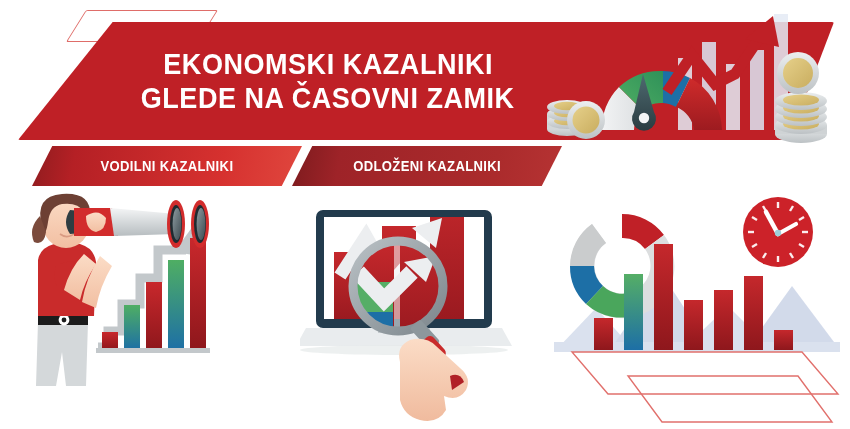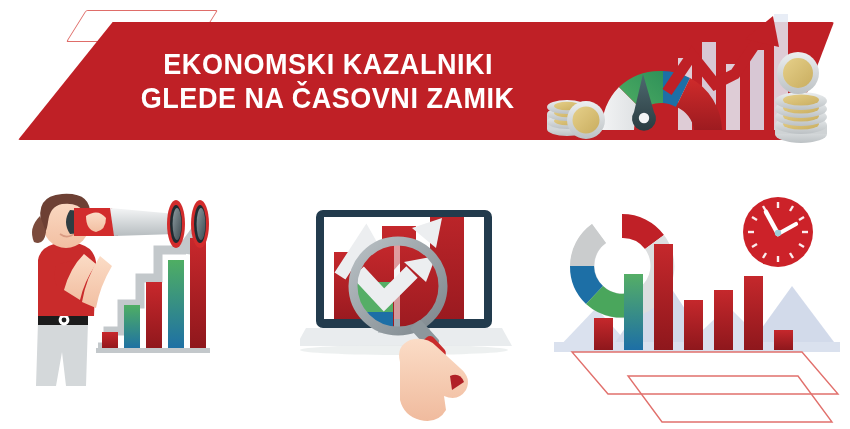--- a/index.html
+++ b/index.html
@@ -138,20 +138,26 @@
         <ellipse cx="37" cy="113" rx="13" ry="4.2" fill="url(#gCoinFace)"></ellipse>
         <ellipse cx="37" cy="107" rx="20" ry="7" fill="url(#gCoinRim)"></ellipse>
         <ellipse cx="37" cy="106" rx="13" ry="4.2" fill="url(#gCoinFace)"></ellipse>
         <circle cx="56" cy="120" r="19" fill="url(#gCoinRim)"></circle>
         <circle cx="56" cy="120" r="13.5" fill="url(#gCoinFace)"></circle>
       </g>
     </svg>
   </div>
 
   <div class="tabs">
+    <div class="tab" id="tab-0">
+      <span class="tab-label">VODILNI KAZALNIKI</span>
+    </div>
+    <div class="tab" id="tab-1">
+      <span class="tab-label">ODLOŽENI KAZALNIKI</span>
+    </div>
   </div>
 
   <div class="panel" id="panel-0">
     <svg width="300" height="239" viewBox="0 0 300 239">
       <defs>
         <linearGradient id="p0bar" x1="0" y1="1" x2="0" y2="0">
           <stop offset="0" stop-color="#1d6fa6"></stop>
             <stop offset="1" stop-color="#4fae63"></stop>
         </linearGradient>
         <linearGradient id="p0red" x1="0" y1="1" x2="0" y2="0">

